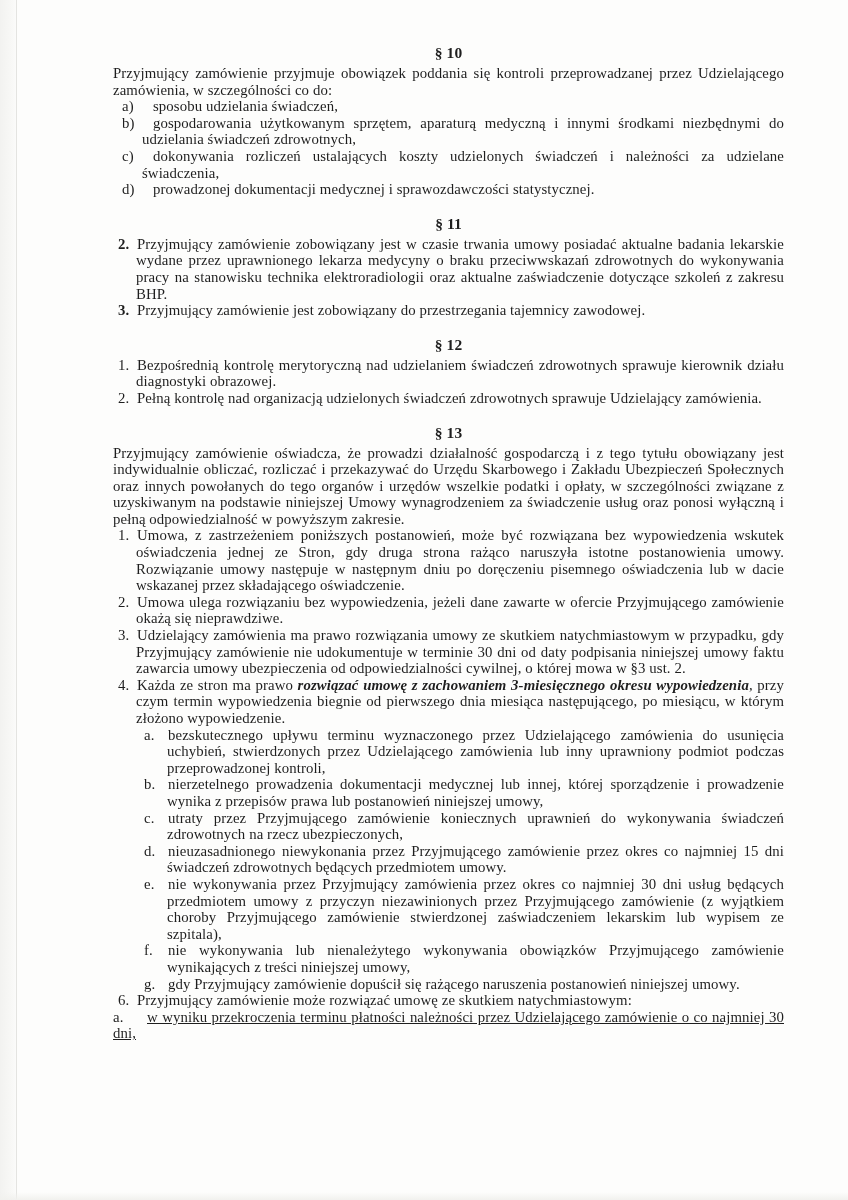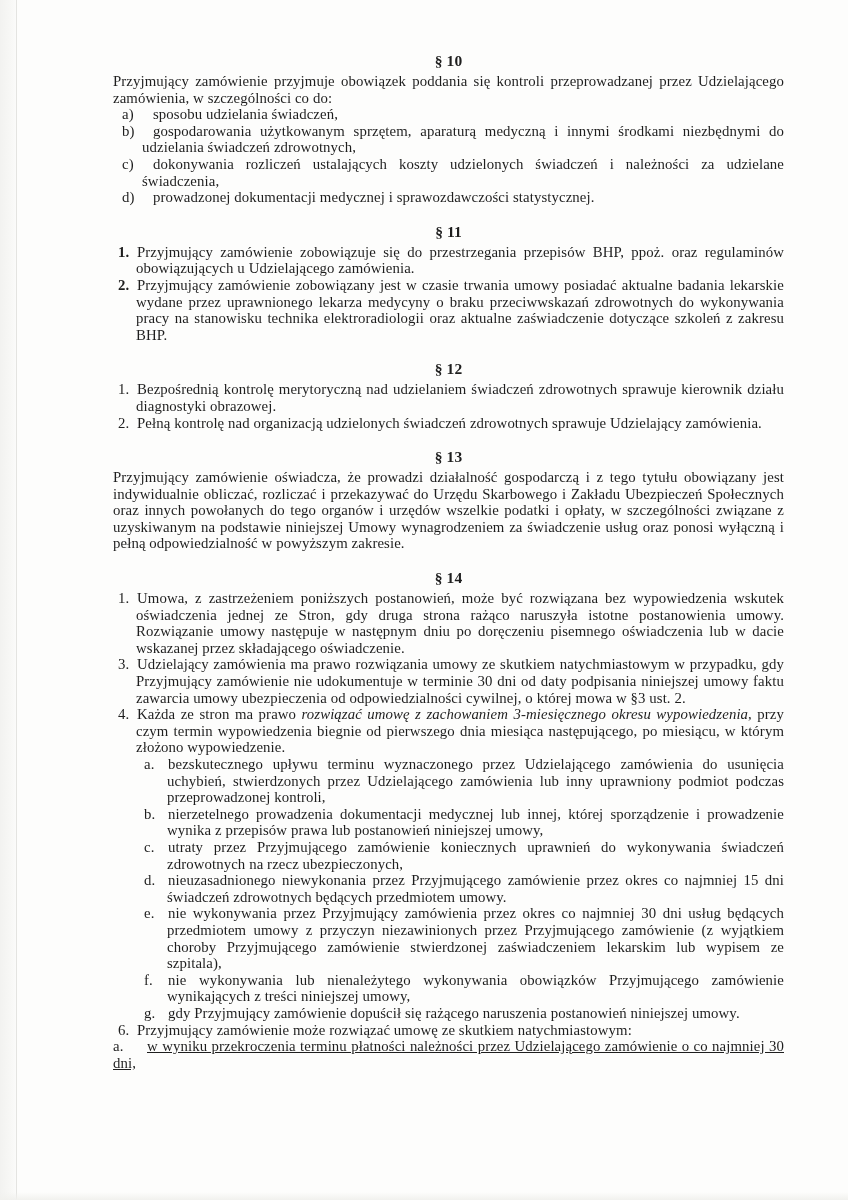--- a/index.html
+++ b/index.html
@@ -40,21 +40,21 @@
     line-height: 16.6px;
     letter-spacing: 0.1px;
   }
   .sec-heading {
     margin: 17px 0 4px 0;
     text-align: center;
     font-size: 15.5px;
     font-weight: 700;
     line-height: 17px;
   }
-  .sec:first-child .sec-heading { margin-top: 8px; }
+  .sec:first-child .sec-heading { margin-top: 0; }
   .para {
     margin: 0;
     text-align: justify;
   }
   .li {
     text-align: justify;
   }
   .li .li-label {
     display: inline-block;
     text-indent: 0;
@@ -65,54 +65,54 @@
   
   .li-num, .li-numb { padding-left: 23px; text-indent: -18px; }
   .li-num .li-label, .li-numb .li-label { width: 19px; }
   .li-numb .li-label { font-weight: 700; }
   
   .li-let { padding-left: 23px; text-indent: -23px; margin-left: 31px; }
   .li-let .li-label { width: 24px; }
   
   .li-flush { padding-left: 0; text-indent: 0; text-decoration: underline; }
   .li-flush .li-label { width: 34px; }
-  .seg-bold-italic { font-weight: 400; font-style: italic; }
+  .seg-bold-italic { font-weight: 700; font-style: italic; }
   .seg-normal { font-weight: inherit; font-style: inherit; }
 </style>
 </head>
 <body>
 
 <div class="page">
   <div class="scan-edge-left"></div>
   <main class="doc">
       <section class="sec">
         <h2 class="sec-heading">§ 10</h2>
         <p class="para">Przyjmujący zamówienie przyjmuje obowiązek poddania się kontroli przeprowadzanej przez Udzielającego zamówienia, w szczególności co do:</p>
         <div class="li li-lp"><span class="li-label">a)</span><span class="li-text">sposobu udzielania świadczeń,</span></div>
         <div class="li li-lp"><span class="li-label">b)</span><span class="li-text">gospodarowania użytkowanym sprzętem, aparaturą medyczną i innymi środkami niezbędnymi do udzielania świadczeń zdrowotnych,</span></div>
         <div class="li li-lp"><span class="li-label">c)</span><span class="li-text">dokonywania rozliczeń ustalających koszty udzielonych świadczeń i należności za udzielane świadczenia,</span></div>
         <div class="li li-lp"><span class="li-label">d)</span><span class="li-text">prowadzonej dokumentacji medycznej i sprawozdawczości statystycznej.</span></div>
       </section>
       <section class="sec">
         <h2 class="sec-heading">§ 11</h2>
-        <div class="li li-numb"><span class="li-label">1.</span><span class="li-text">Przyjmujący zamówienie zobowiązuje się do przestrzegania przepisów BHP, ppoż. oraz regulaminów obowiązujących u Udzielającego zamówienia.</span></div>
         <div class="li li-numb"><span class="li-label">2.</span><span class="li-text">Przyjmujący zamówienie zobowiązany jest w czasie trwania umowy posiadać aktualne badania lekarskie wydane przez uprawnionego lekarza medycyny o braku przeciwwskazań zdrowotnych do wykonywania pracy na stanowisku technika elektroradiologii oraz aktualne zaświadczenie dotyczące szkoleń z zakresu BHP.</span></div>
+        <div class="li li-numb"><span class="li-label">3.</span><span class="li-text">Przyjmujący zamówienie jest zobowiązany do przestrzegania tajemnicy zawodowej.</span></div>
       </section>
       <section class="sec">
         <h2 class="sec-heading">§ 12</h2>
         <div class="li li-num"><span class="li-label">1.</span><span class="li-text">Bezpośrednią kontrolę merytoryczną nad udzielaniem świadczeń zdrowotnych sprawuje kierownik działu diagnostyki obrazowej.</span></div>
         <div class="li li-num"><span class="li-label">2.</span><span class="li-text">Pełną kontrolę nad organizacją udzielonych świadczeń zdrowotnych sprawuje Udzielający zamówienia.</span></div>
       </section>
       <section class="sec">
         <h2 class="sec-heading">§ 13</h2>
         <p class="para">Przyjmujący zamówienie oświadcza, że prowadzi działalność gospodarczą i z tego tytułu obowiązany jest indywidualnie obliczać, rozliczać i przekazywać do Urzędu Skarbowego i Zakładu Ubezpieczeń Społecznych oraz innych powołanych do tego organów i urzędów wszelkie podatki i opłaty, w szczególności związane z uzyskiwanym na podstawie niniejszej Umowy wynagrodzeniem za świadczenie usług oraz ponosi wyłączną i pełną odpowiedzialność w powyższym zakresie.</p>
       </section>
       <section class="sec">
-        <h2 class="sec-heading">§ 14</h2>
         <div class="li li-num"><span class="li-label">1.</span><span class="li-text">Umowa, z zastrzeżeniem poniższych postanowień, może być rozwiązana bez wypowiedzenia wskutek oświadczenia jednej ze Stron, gdy druga strona rażąco naruszyła istotne postanowienia umowy. Rozwiązanie umowy następuje w następnym dniu po doręczeniu pisemnego oświadczenia lub w dacie wskazanej przez składającego oświadczenie.</span></div>
+        <div class="li li-num"><span class="li-label">2.</span><span class="li-text">Umowa ulega rozwiązaniu bez wypowiedzenia, jeżeli dane zawarte w ofercie Przyjmującego zamówienie okażą się nieprawdziwe.</span></div>
         <div class="li li-num"><span class="li-label">3.</span><span class="li-text">Udzielający zamówienia ma prawo rozwiązania umowy ze skutkiem natychmiastowym w przypadku, gdy Przyjmujący zamówienie nie udokumentuje w terminie 30 dni od daty podpisania niniejszej umowy faktu zawarcia umowy ubezpieczenia od odpowiedzialności cywilnej, o której mowa w §3 ust. 2.</span></div>
         <div class="li li-num"><span class="li-label">4.</span><span class="li-text"><span class="seg-normal">Każda ze stron ma prawo </span><span class="seg-bold-italic">rozwiązać umowę z zachowaniem 3-miesięcznego okresu wypowiedzenia</span><span class="seg-normal">, przy czym termin wypowiedzenia biegnie od pierwszego dnia miesiąca następującego, po miesiącu, w którym złożono wypowiedzenie.</span></span></div>
         <div class="li li-let"><span class="li-label">a.</span><span class="li-text">bezskutecznego upływu terminu wyznaczonego przez Udzielającego zamówienia do usunięcia uchybień, stwierdzonych przez Udzielającego zamówienia lub inny uprawniony podmiot podczas przeprowadzonej kontroli,</span></div>
         <div class="li li-let"><span class="li-label">b.</span><span class="li-text">nierzetelnego prowadzenia dokumentacji medycznej lub innej, której sporządzenie i prowadzenie wynika z przepisów prawa lub postanowień niniejszej umowy,</span></div>
         <div class="li li-let"><span class="li-label">c.</span><span class="li-text">utraty przez Przyjmującego zamówienie koniecznych uprawnień do wykonywania świadczeń zdrowotnych na rzecz ubezpieczonych,</span></div>
         <div class="li li-let"><span class="li-label">d.</span><span class="li-text">nieuzasadnionego niewykonania przez Przyjmującego zamówienie przez okres co najmniej 15 dni świadczeń zdrowotnych będących przedmiotem umowy.</span></div>
         <div class="li li-let"><span class="li-label">e.</span><span class="li-text">nie wykonywania przez Przyjmujący zamówienia przez okres co najmniej 30 dni usług będących przedmiotem umowy z przyczyn niezawinionych przez Przyjmującego zamówienie (z wyjątkiem choroby Przyjmującego zamówienie stwierdzonej zaświadczeniem lekarskim lub wypisem ze szpitala),</span></div>
         <div class="li li-let"><span class="li-label">f.</span><span class="li-text">nie wykonywania lub nienależytego wykonywania obowiązków Przyjmującego zamówienie wynikających z treści niniejszej umowy,</span></div>
         <div class="li li-let"><span class="li-label">g.</span><span class="li-text">gdy Przyjmujący zamówienie dopuścił się rażącego naruszenia postanowień niniejszej umowy.</span></div>
         <div class="li li-num"><span class="li-label">6.</span><span class="li-text">Przyjmujący zamówienie może rozwiązać umowę ze skutkiem natychmiastowym:</span></div>

